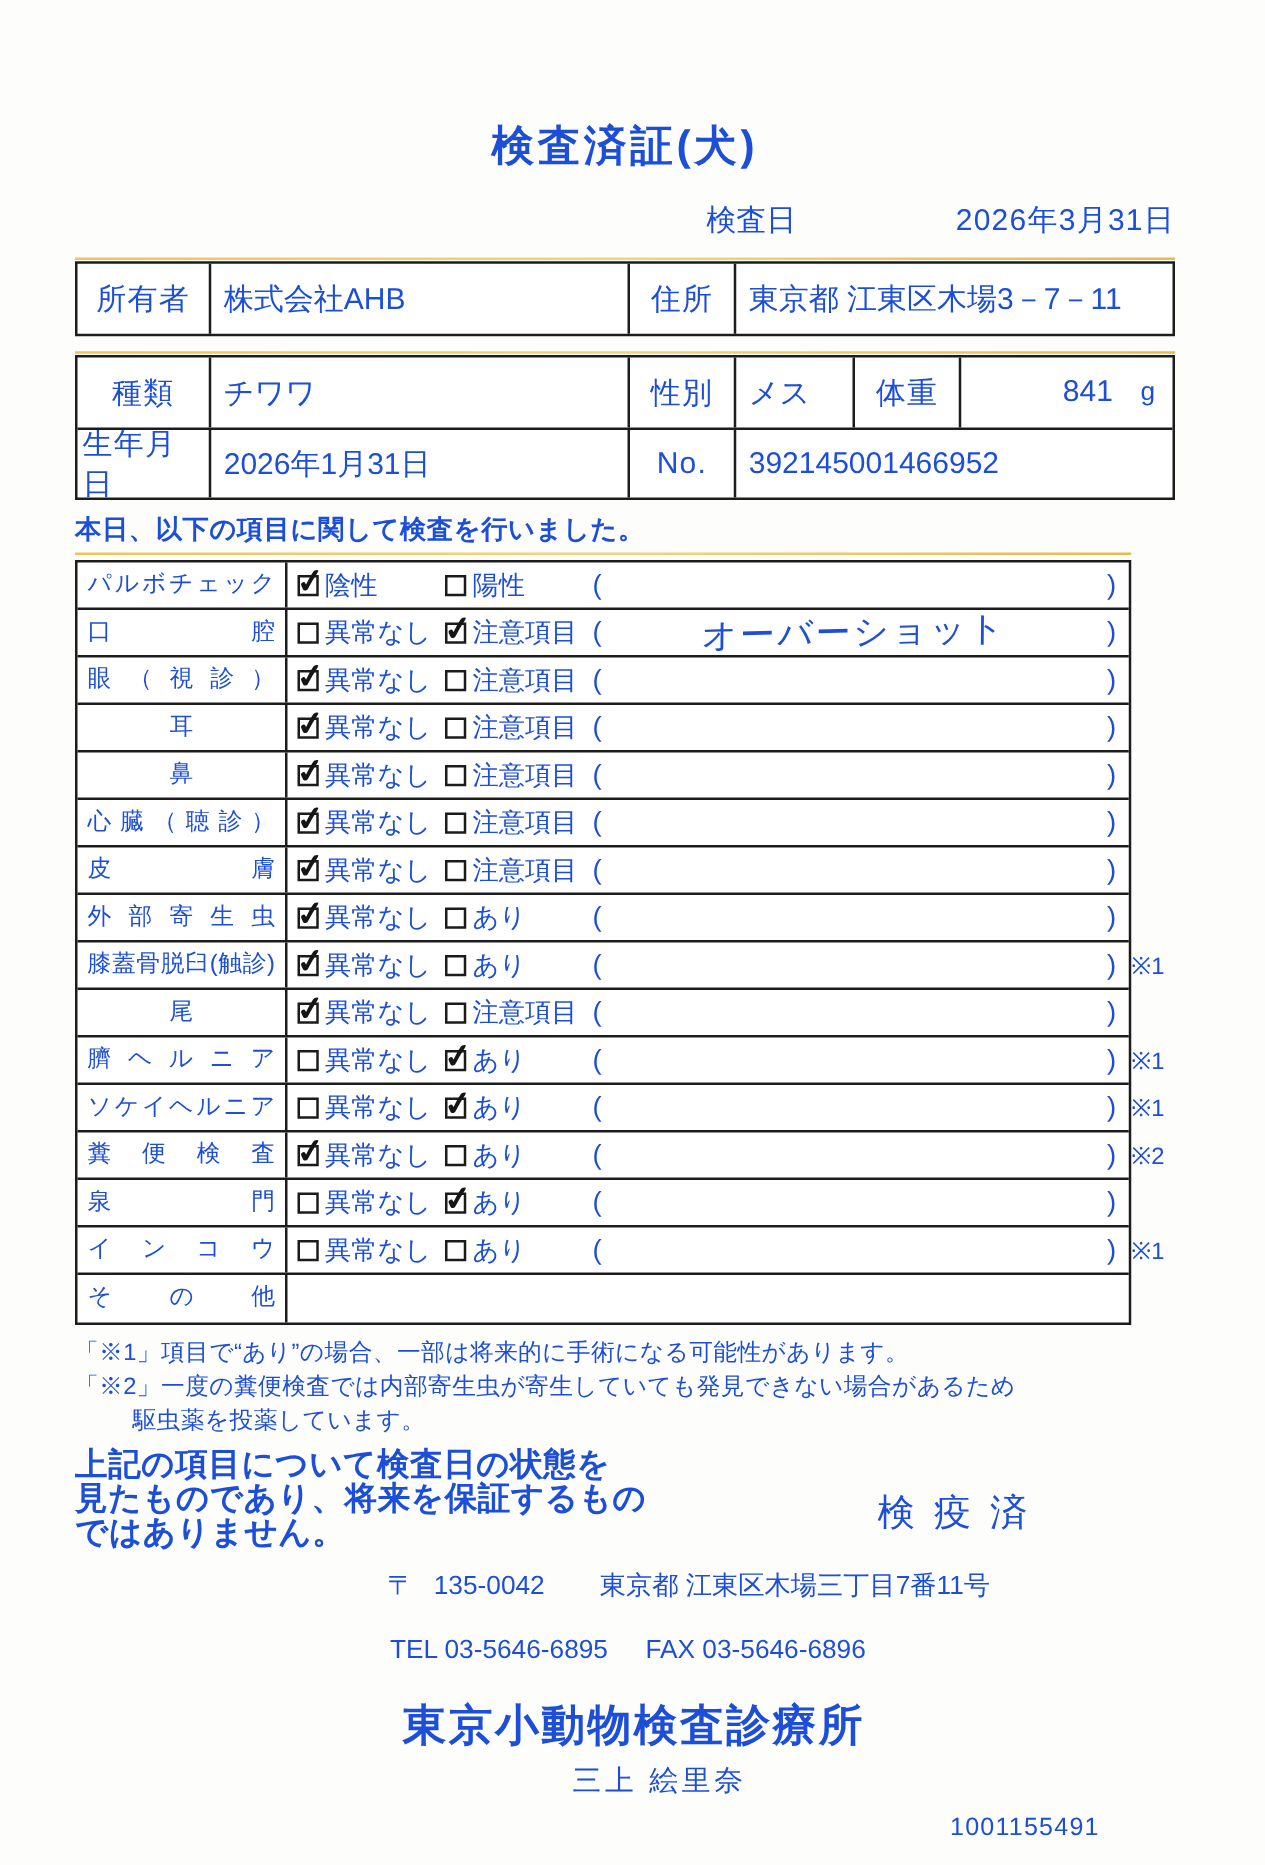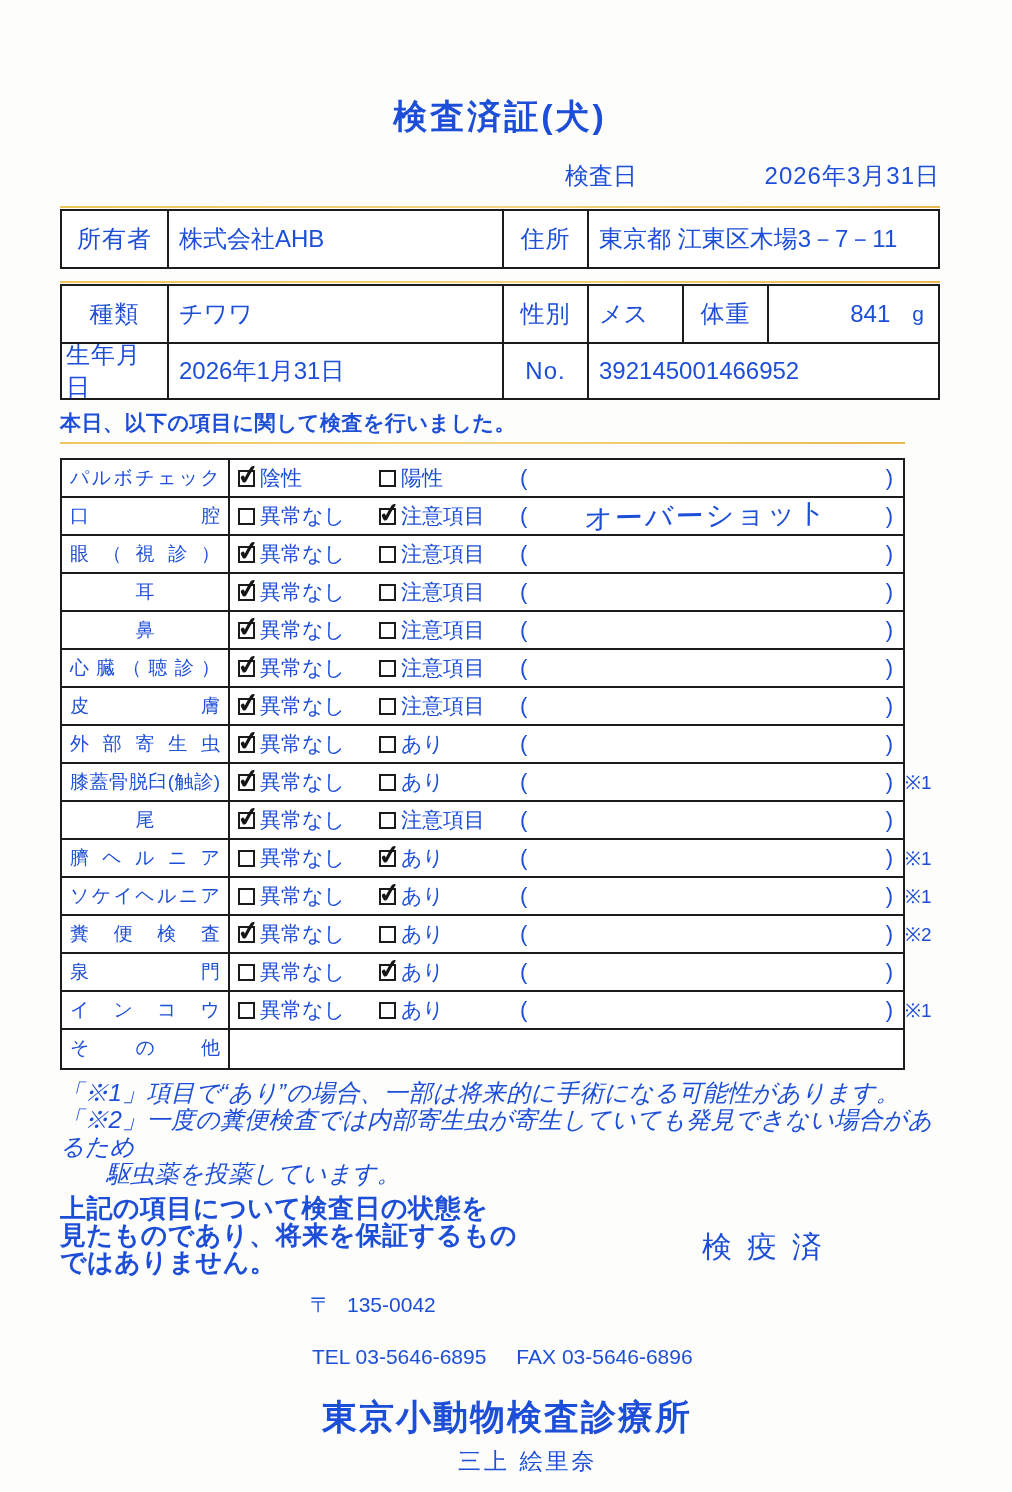--- a/index.html
+++ b/index.html
@@ -33,33 +33,33 @@
 
   .intro { margin-top:9px; font-size:21px; font-weight:600; letter-spacing:0.5px; }
 
   .checklist { border:2px solid #1c1c1c; width:845px; margin-top:5px; background:#fff; }
   .crow { display:grid; grid-template-columns:168px 1fr; height:38px; border-bottom:2px solid #1c1c1c; position:relative; }
   .crow:last-child { border-bottom:none; }
   .clabel { border-right:2px solid #1c1c1c; font-size:19px; line-height:35px; padding:0 8px; height:100%; }
   .jl { text-align:justify; text-align-last:justify; text-justify:inter-character; }
   .cl { text-align:center; }
   .ccell { display:flex; align-items:center; padding-left:8px; font-size:21px; }
-  .opt { display:flex; align-items:center; width:141px; gap:5px;font-family:Liberation Serif, serif; }
+  .opt { display:flex; align-items:center; width:118px; gap:5px;font-family:Liberation Serif, serif; }
   .cb { width:17px; height:17px; border:2px solid #1b1b1b; position:relative; flex:none; background:#fff; }
   .cb.checked::after {
     content:"✓"; position:absolute; left:-3px; top:-13px; font-size:27px;
     font-weight:bold; transform:rotate(-6deg); color:#151515;
   }
   .pgroup { flex:1; display:flex; align-items:center; padding-right:10px; font-size:22px; }
   .paren { flex:none; }
   .note { flex:1; text-align:center; font-size:28px; letter-spacing:2px; line-height:1;
           transform:rotate(-1.5deg) skewX(-2deg); white-space:nowrap; }
   .ref { position:absolute; right:-42px; top:50%; transform:translateY(-50%); font-size:19px; width:40px; }
 
-  .notes { margin-top:9px; font-size:24px; line-height:27px; letter-spacing:0.3px;font-style:italic; }
+  .notes { margin-top:9px; font-size:19px; line-height:27px; letter-spacing:0.3px; }
   .note2-cont { padding-left:46px; }
 
   .bottom { position:relative; margin-top:8px; height:86px; }
   .disclaimer { font-size:26px; font-weight:bold; line-height:27px; width:470px; letter-spacing:0.5px; }
   .stamp { position:absolute; left:642px; top:32px; font-size:30px; letter-spacing:15px; font-weight:500; white-space:nowrap; }
 
   .postal-row { margin-top:10px; margin-left:250px; display:flex; gap:16px; font-size:21px; align-items:baseline; }
   .postal-addr { margin-left:28px; }
   .tel-row { margin-top:26px; margin-left:252px; font-size:21px; display:flex; gap:30px;text-align:center; }
   .clinic { margin-top:25px; margin-left:262px; font-size:35px; font-weight:600; letter-spacing:2px; }
@@ -111,21 +111,21 @@
           <div class="tc lab small-latin">No.</div>
           <div class="tc">392145001466952</div>
         </div>
       </div>
     </div>
 
     <div class="intro">本日、以下の項目に関して検査を行いました。</div>
 
     <div>
       <div class="fringe" style="margin-top:5px; width:845px;"></div>
-      <div class="checklist" style="margin-top:14px;">
+      <div class="checklist" style="margin-top:4px;">
 
         <div class="crow">
           <div class="clabel jl">パルボチェック</div>
           <div class="ccell">
             <span class="opt">
                 <span class="cb checked"></span>
                 <span>陰性</span>
               </span>
             <span class="opt">
                 <span class="cb"></span>
@@ -439,20 +439,21 @@
         <div>上記の項目について検査日の状態を</div>
         <div>見たものであり、将来を保証するもの</div>
         <div>ではありません。</div>
       </div>
       <div class="stamp">検疫済</div>
     </div>
 
     <div class="postal-row">
       <span>〒</span>
       <span>135-0042</span>
+      <span class="postal-addr">東京都 江東区木場三丁目7番11号</span>
     </div>
 
     <div class="tel-row">
       <span>TEL 03-5646-6895</span>
       <span>FAX 03-5646-6896</span>
     </div>
 
     <div class="clinic">東京小動物検査診療所</div>
     <div class="inspector">三上 絵里奈</div>
     <div class="serial">1001155491</div>

